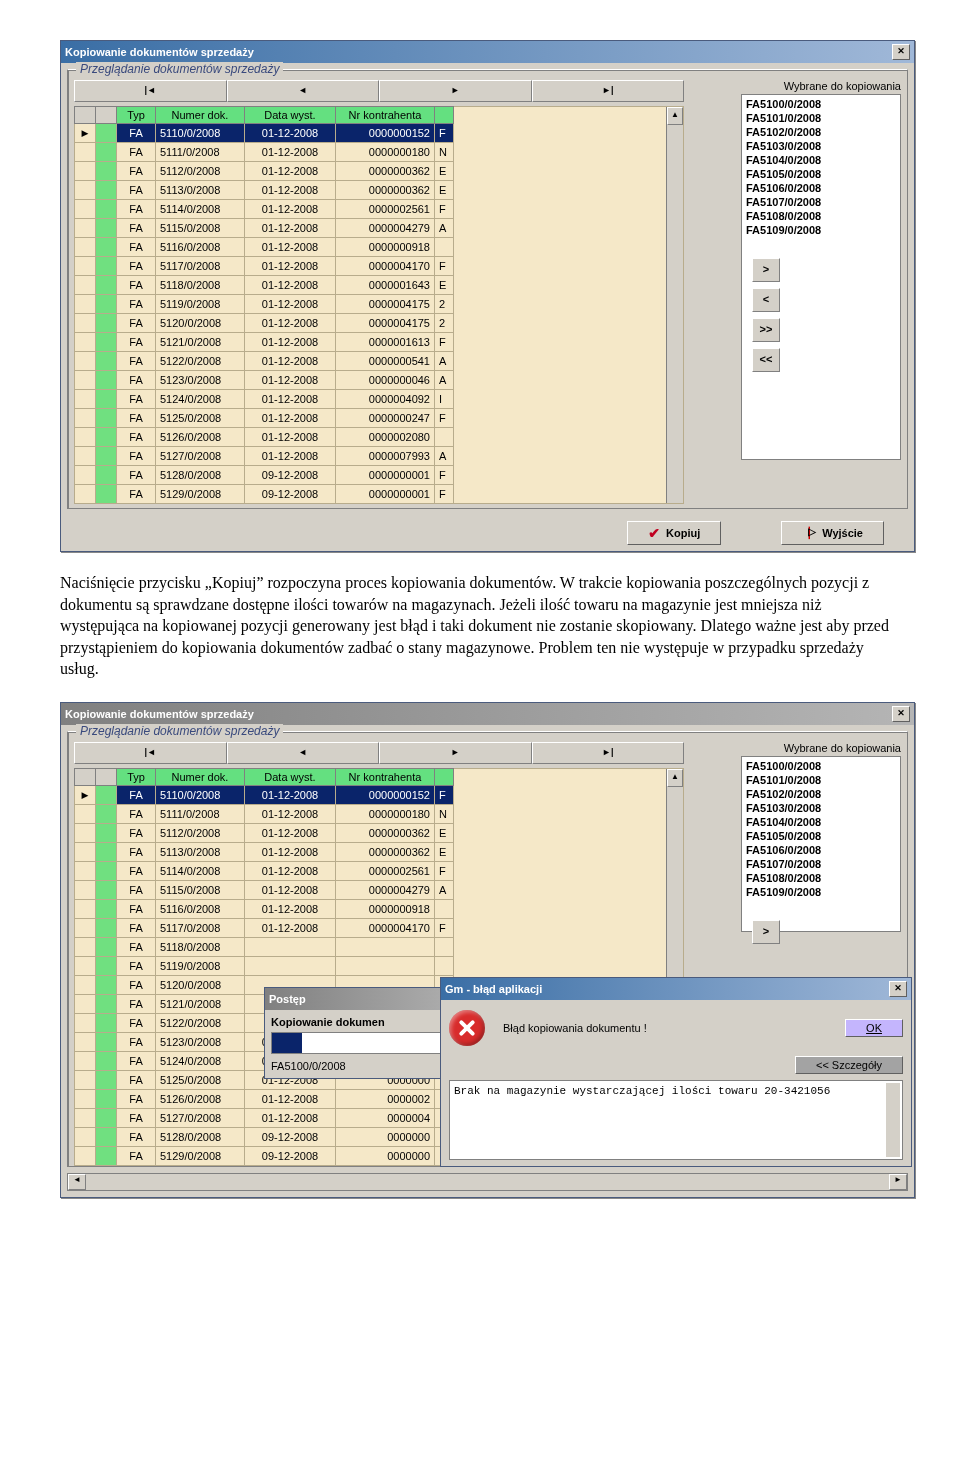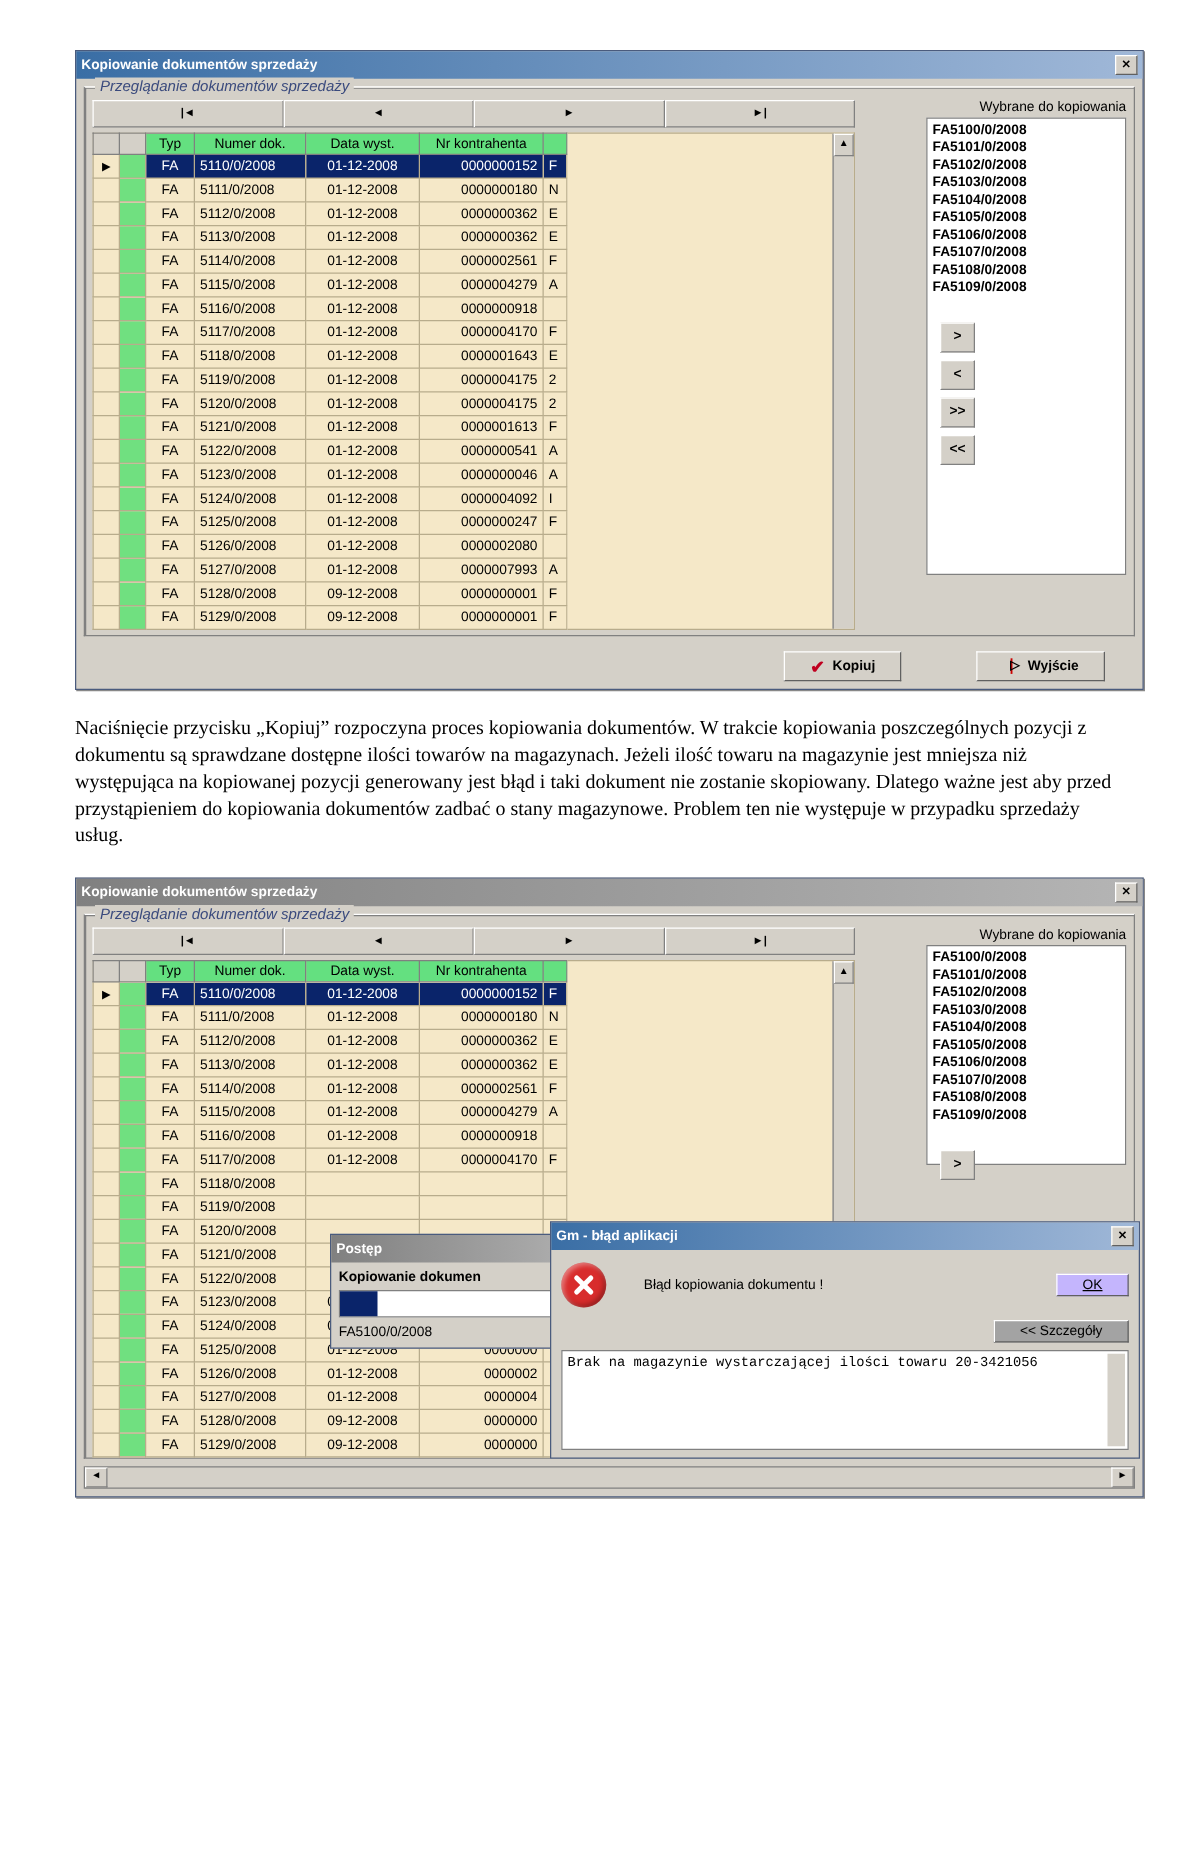--- a/index.html
+++ b/index.html
@@ -135,21 +135,21 @@
     font-size:11px;
   }
   .small-window.postep{ left:204px; top:238px; width:220px;margin-top:47px; }
   .postep .body{ padding:6px;}
   .postep .lbl{ font-weight:bold; margin-bottom:4px;}
   .postep .bar{ height:20px; border:1px solid #808080; background:#fff; display:flex;}
   .postep .bar .fill{ width:30px; background:#0a246a;}
   .postep .docname{ margin-top:6px; font-size:11px;}
   .small-window.error{ left:380px; top:275px; width:470px;}
   .error .body{ padding:10px 8px 6px 8px;}
-  .error .row1{ display:flex; align-items:center; gap:30px; margin-bottom:10px;}
+  .error .row1{ display:flex; align-items:center; gap:18px; margin-bottom:10px;}
   .erricon{ width:36px;height:36px; border-radius:50%; background:#d82c2c; position:relative; box-shadow:inset 2px 2px 4px rgba(255,255,255,.4), inset -2px -2px 4px rgba(0,0,0,.3);}
   .erricon::before,.erricon::after{content:""; position:absolute; left:8px; top:16px; width:20px; height:4px; background:#fff; border-radius:2px;}
   .erricon::before{ transform:rotate(45deg);}
   .erricon::after{ transform:rotate(-45deg);}
   .okbtn{ border:1px solid #fff;border-right-color:#606060;border-bottom-color:#606060; background:#c4b5fd; padding:2px 20px; margin-left:auto; font-size:11px;}
   .detbtn{ border:1px solid #fff;border-right-color:#606060;border-bottom-color:#606060; background:#a3a3a3; padding:2px 20px; margin-left:auto; font-size:11px;}
   .memo{ border:1px solid #808080; background:#fff; height:70px; padding:4px; font-family:"Courier New",monospace; font-size:11px; margin-top:6px; position:relative;}
   .memo .ms{ position:absolute; right:2px; top:2px; bottom:2px; width:14px; background:#d4d0c8;}
   .hscroll{ height:16px; background:#d4d0c8; border:1px solid #808080; display:flex; justify-content:space-between; margin:4px 6px 6px 6px;}
   .hscroll .ha{ width:16px; text-align:center; font-size:8px; border:1px solid #fff;border-right-color:#808080;border-bottom-color:#808080;}

